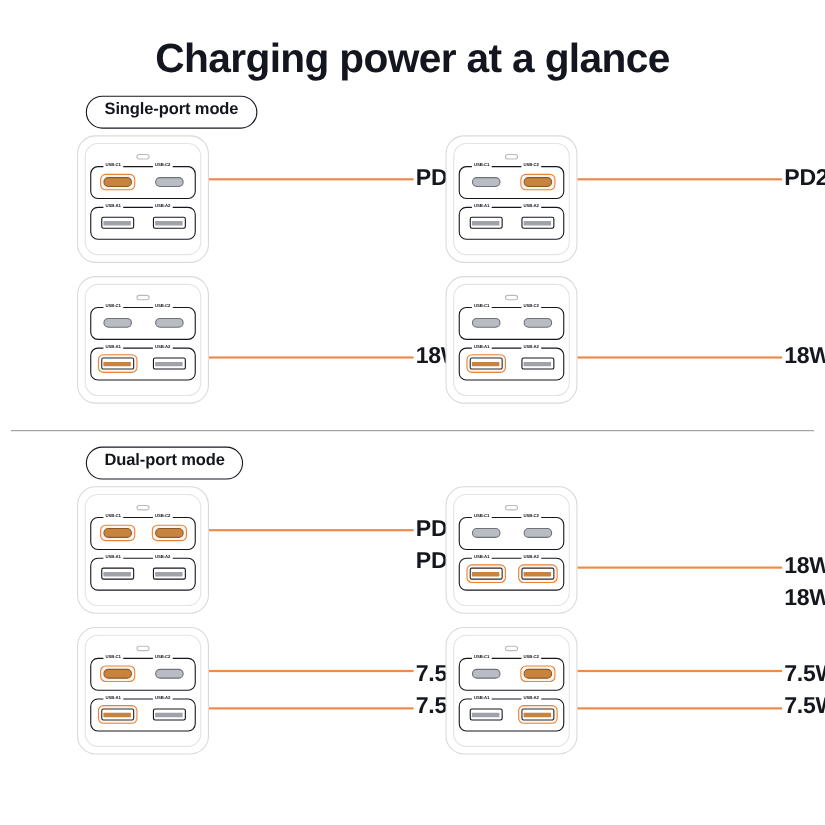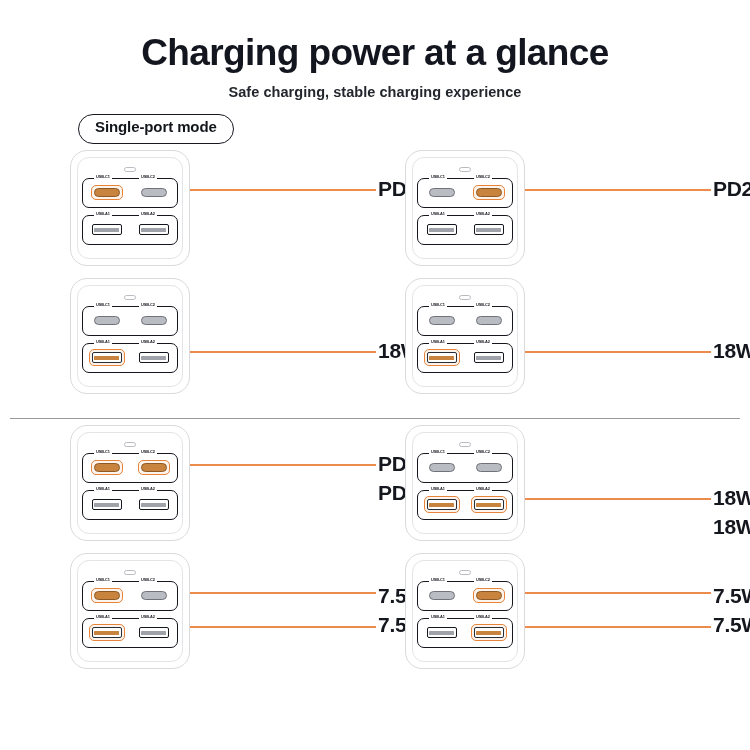--- a/index.html
+++ b/index.html
@@ -220,21 +220,20 @@
     letter-spacing: -0.3px;
     line-height: 1.22;
     white-space: nowrap;
   }
 </style>
 </head>
 <body>
 
 <div class="header">
   <h1 class="page-title">Charging power at a glance</h1>
-  <div class="page-subtitle">Safe charging, stable charging experience</div>
 </div>
 
 <div id="sections-root">
     <div class="section">
       <div class="section-pill-wrap"><span class="section-pill">Single-port mode</span></div>
       <div class="card-grid">
         <div class="card">
           <div class="device-outer">
             <div class="device-inner">
               <div class="led"></div>
@@ -379,20 +378,21 @@
             <div class="lead" style="top: 73px; width: 186px;"></div>
             <div class="watt-stack" style="top: 60px;">
               <div class="watt">18W</div>
             </div>
           </div>
         </div>
       </div>
     </div>
     <div class="divider" style="margin-top: 18px;"></div>
     <div class="section">
+      <div class="section-pill-wrap"><span class="section-pill">Dual-port mode</span></div>
       <div class="card-grid">
         <div class="card">
           <div class="device-outer">
             <div class="device-inner">
               <div class="led"></div>
               <div class="port-group">
                 <span class="port-label l1">USB-C1</span>
                 <span class="port-label l2">USB-C2</span>
                 <div class="slot hl">
                   <div class="usbc"></div>

